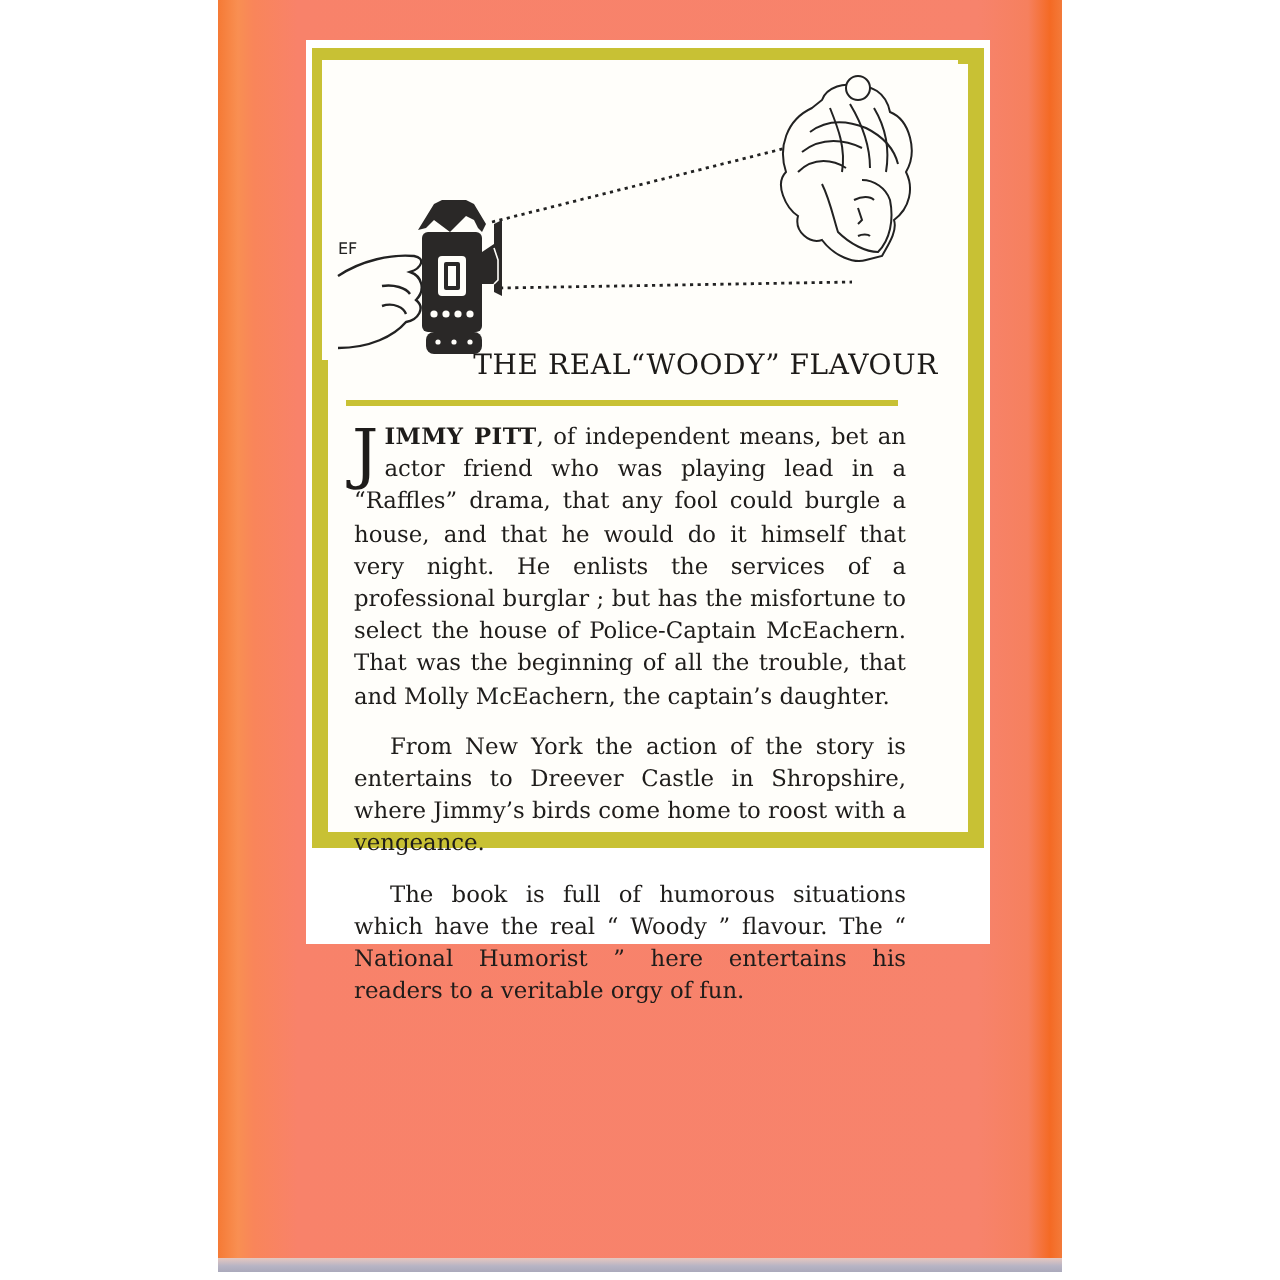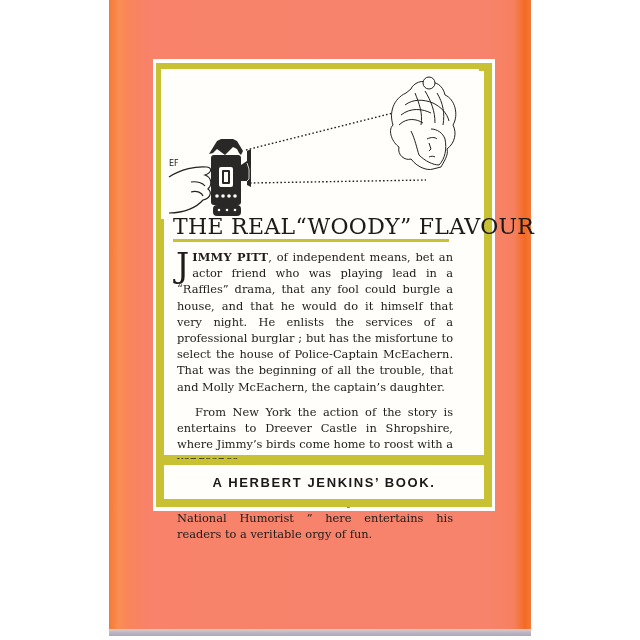--- a/index.html
+++ b/index.html
@@ -11,21 +11,20 @@
     position: absolute; left: 109px; top: 0; width: 422px; height: 636px;
     background: linear-gradient(90deg, #f57a35 0px, #f98f52 10px, #f9855a 18px, #f8826a 40px, #f7836c 380px, #f6805e 405px, #f46a24 416px, #f37a3a 422px);
   }
   .book-bottom-wear {
     position: absolute; left: 0; right: 0; bottom: 0; height: 7px;
     background: linear-gradient(180deg, #e6c8c0 0px, #b7b4c4 4px, #aaa9bb 7px);
   }
   .panel {
     position: absolute; left: 44px; top: 20px; width: 342px; height: 452px;
     background: #ffffff;
-    margin-top: 39px;
   }
   .frame {
     position: absolute; left: 3px; top: 4px; right: 3px; bottom: 48px;
     border: 8px solid #c8c134;
   }
   .frame-inner-white {
     position: absolute; inset: 0; background: #fffefa;
   }
   .footer-box {
     position: absolute; left: 3px; right: 3px; bottom: 4px; height: 48px;
@@ -36,21 +35,21 @@
   .footer-text {
     font-family: "Liberation Sans", "DejaVu Sans", sans-serif;
     font-weight: bold; font-size: 13px; letter-spacing: 1.6px; color: #1c1a18;
   }
   .illustration {
     position: absolute; left: 8px; top: 10px; width: 318px; height: 150px;
   }
   .heading {
     position: absolute; left: 20px; top: 155px; width: 296px;
     font-family: "DejaVu Serif", "Liberation Serif", serif;
-    font-size: 22px; color: #1d1b19; letter-spacing: 0.3px; white-space: nowrap;
+    font-size: 14px; color: #1d1b19; letter-spacing: 0.3px; white-space: nowrap;
     text-align: right;
   }
   .heading-rule {
     position: absolute; left: 20px; top: 180px; width: 276px; height: 3px; background: #c8c134;
   }
   .body-text {
     position: absolute; left: 24px; top: 190px; width: 276px;
     font-family: "DejaVu Serif", "Liberation Serif", serif;
     font-size: 11.4px; line-height: 16.2px; color: #1e1c1a; text-align: justify;
   }
@@ -124,18 +123,15 @@
 
     <div class="heading">THE REAL“WOODY” FLAVOUR</div>
     <div class="heading-rule"></div>
 
     <div class="body-text">
       <p class="para first"><span class="dropcap">J</span><span class="cap-rest">IMMY PITT</span><span>, of independent means, bet an actor friend who was playing lead in a “Raffles” drama, that any fool could burgle a house, and that he would do it himself that very night.  He enlists the services of a professional burglar ; but has the misfortune to select the house of Police-Captain McEachern.  That was the beginning of all the trouble, that and Molly McEachern, the captain’s daughter.</span></p>
       <p class="para">From New York the action of the story is entertains to Dreever Castle in Shropshire, where Jimmy’s birds come home to roost with a vengeance.</p>
       <p class="para">The book is full of humorous situations which have the real “ Woody ” flavour. The “ National Humorist ” here entertains his readers to a veritable orgy of fun.</p>
     </div>
 
-    <div class="footer-box">
-      <span class="footer-text">A HERBERT JENKINS’ BOOK.</span>
-    </div>
   </div>
   <div class="book-bottom-wear"></div>
 </div>
 
 </body></html>

